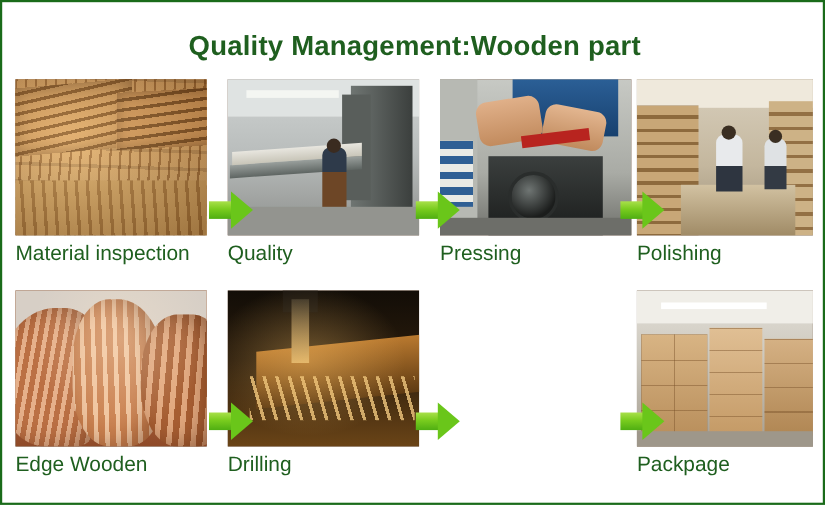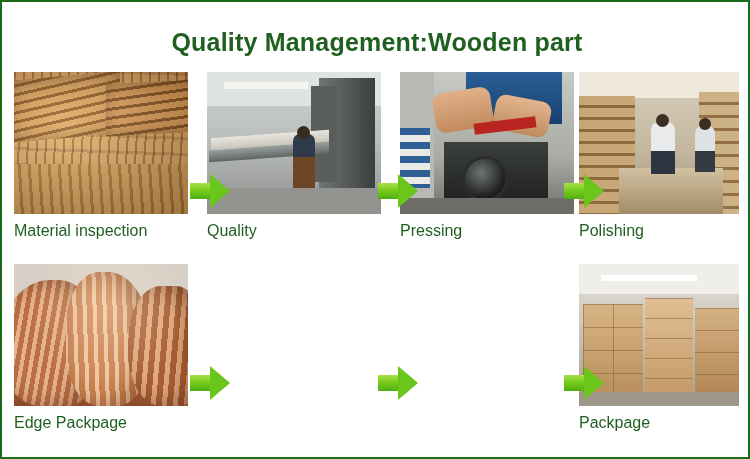--- a/index.html
+++ b/index.html
@@ -62,21 +62,21 @@
     overflow: hidden;
     background: #7a6250;
   }
   .cell.c3 .photo { width: 160px; }
 
   .caption {
     position: absolute;
     left: 0;
     top: 144px;
     width: 190px;
-    font-size: 16px;
+    font-size: 19px;
     color: #1f5f1f;
     white-space: nowrap;
     line-height: 30px;
   }
 
   
   .arrow {
     position: absolute;
     width: 40px;
     height: 34px;
@@ -405,23 +405,35 @@
     <div class="cell c0">
       <div class="photo">
         <div class="ph p-edge">
           <div class="bgwall"></div>
           <div class="roll1"></div>
           <div class="roll2"></div>
           <div class="roll3"></div>
           <div class="glare"></div>
         </div>
       </div>
-      <div class="caption">Edge Packpage</div>
-    </div>
-
+      <div class="caption">Edge Wooden</div>
+    </div>
+
+    <div class="cell c1">
+      <div class="photo">
+        <div class="ph p-drill">
+          <div class="board"></div>
+          <div class="chuck"></div>
+          <div class="bit"></div>
+          <div class="chips"></div>
+          <div class="glow"></div>
+        </div>
+      </div>
+      <div class="caption">Drilling</div>
+    </div>
 
 
     <div class="cell c3">
       <div class="photo">
         <div class="ph p-pack">
           <div class="ceil"></div>
           <div class="boxesL"></div>
           <div class="boxesM"></div>
           <div class="boxesR"></div>
           <div class="floor"></div>

